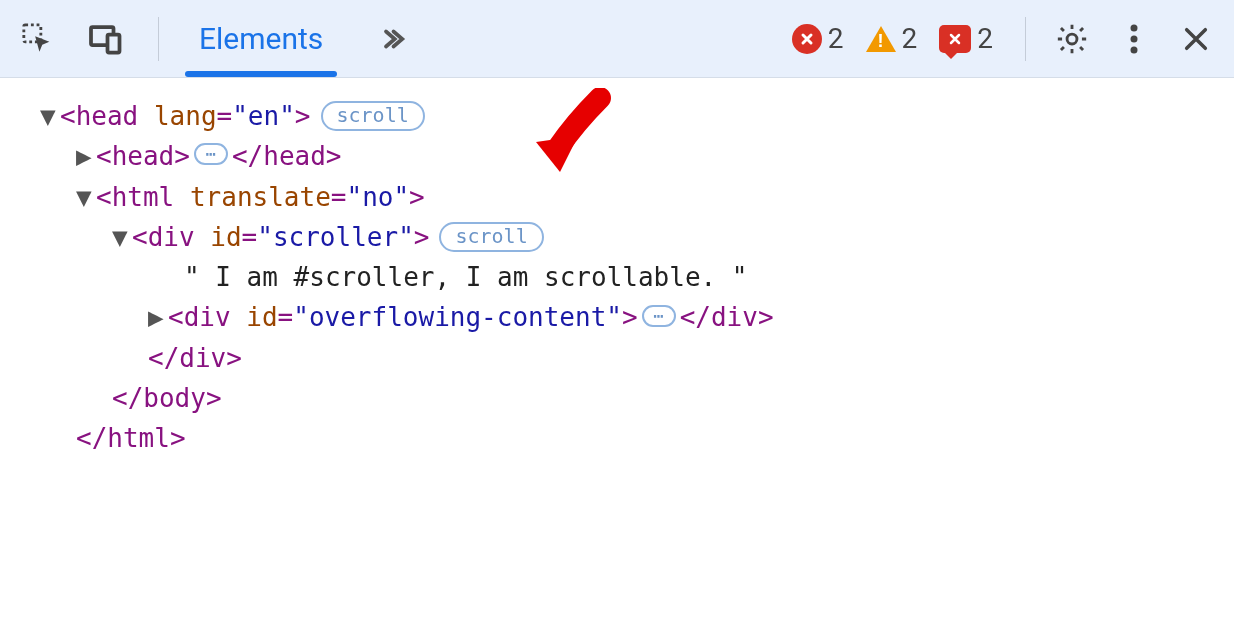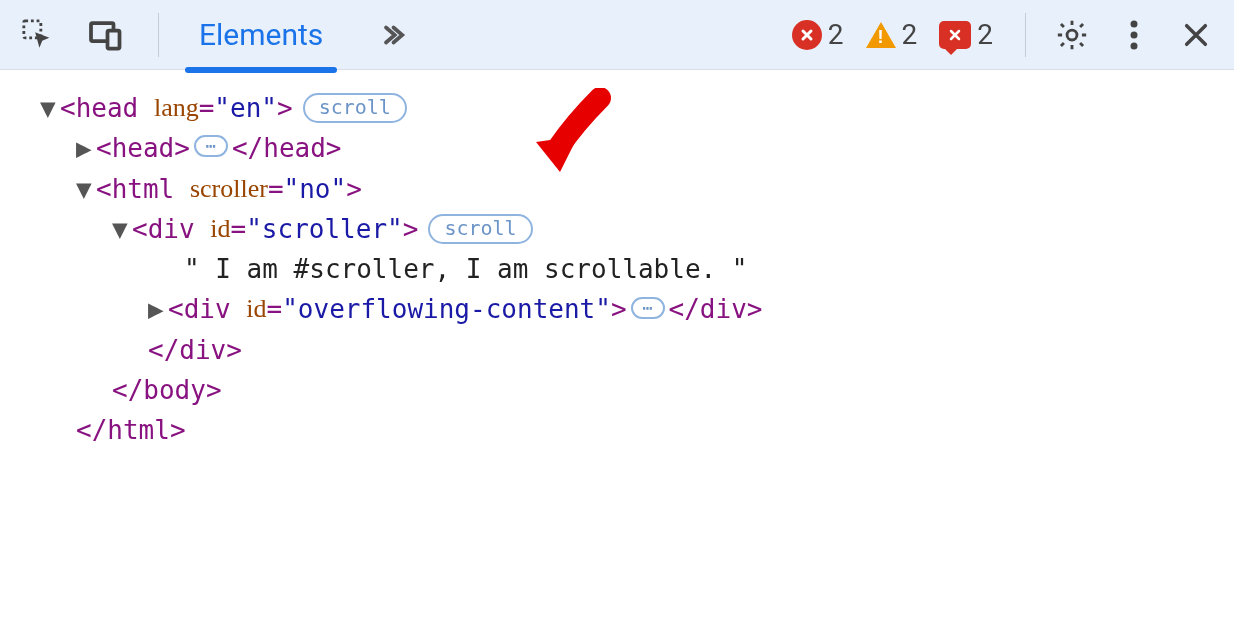--- a/index.html
+++ b/index.html
@@ -6,21 +6,21 @@
   body {
     margin: 0;
     font-family: "Menlo", "Consolas", monospace;
     font-size: 26px;
     background: #fff;
     width: 1234px;
     height: 618px;
     overflow: hidden;
   }
   .toolbar {
-    height: 70px;
+    height: 78px;
     background: #e8f0fc;
     display: flex;
     align-items: center;
     padding: 0 18px;
     border-bottom: 1px solid rgba(0,0,0,0.08);
     position: relative;
   }
   .tb-left {
     display: flex;
     align-items: center;
@@ -146,21 +146,21 @@
   .indent2 { padding-left: 72px; }
   .indent3 { padding-left: 108px; }
   .indent4 { padding-left: 144px; }
   .disc {
     display: inline-block;
     width: 20px;
     color: #555;
     user-select: none;
   }
   .tag { color: #881280; }
-  .attr-name { color: #994500; font-family: Liberation Serif, serif; }
+  .attr-name { color: #994500; }
   .attr-val { color: #1a1aa6; }
   .punct { color: #881280; }
   .text { color: #222; }
   .gray { color: #888; }
   .badge-scroll {
     display: inline-block;
     border: 2px solid #8fb4e0;
     border-radius: 16px;
     padding: 1px 14px 3px;
     font-size: 20px;
@@ -274,21 +274,21 @@
 
   <div class="row indent1">
     <span class="disc">▶</span>
     <span class="tag">&lt;head&gt;</span>
     <span class="ellipsis">⋯</span>
     <span class="tag">&lt;/head&gt;</span>
   </div>
 
   <div class="row indent1">
     <span class="disc">▼</span>
-    <span class="punct">&lt;</span><span class="tag">html</span><span class="text"> </span><span class="attr-name">scroller</span><span class="punct">=</span><span class="attr-val">"no"</span><span class="punct">&gt;</span>
+    <span class="punct">&lt;</span><span class="tag">html</span><span class="text"> </span><span class="attr-name">translate</span><span class="punct">=</span><span class="attr-val">"no"</span><span class="punct">&gt;</span>
   </div>
 
 
   <div class="row indent2">
     <span class="disc">▼</span>
     <span class="punct">&lt;</span><span class="tag">div</span><span class="text"> </span><span class="attr-name">id</span><span class="punct">=</span><span class="attr-val">"scroller"</span><span class="punct">&gt;</span>
     <span class="badge-scroll">scroll</span>
   </div>
 
   <div class="row indent4">

